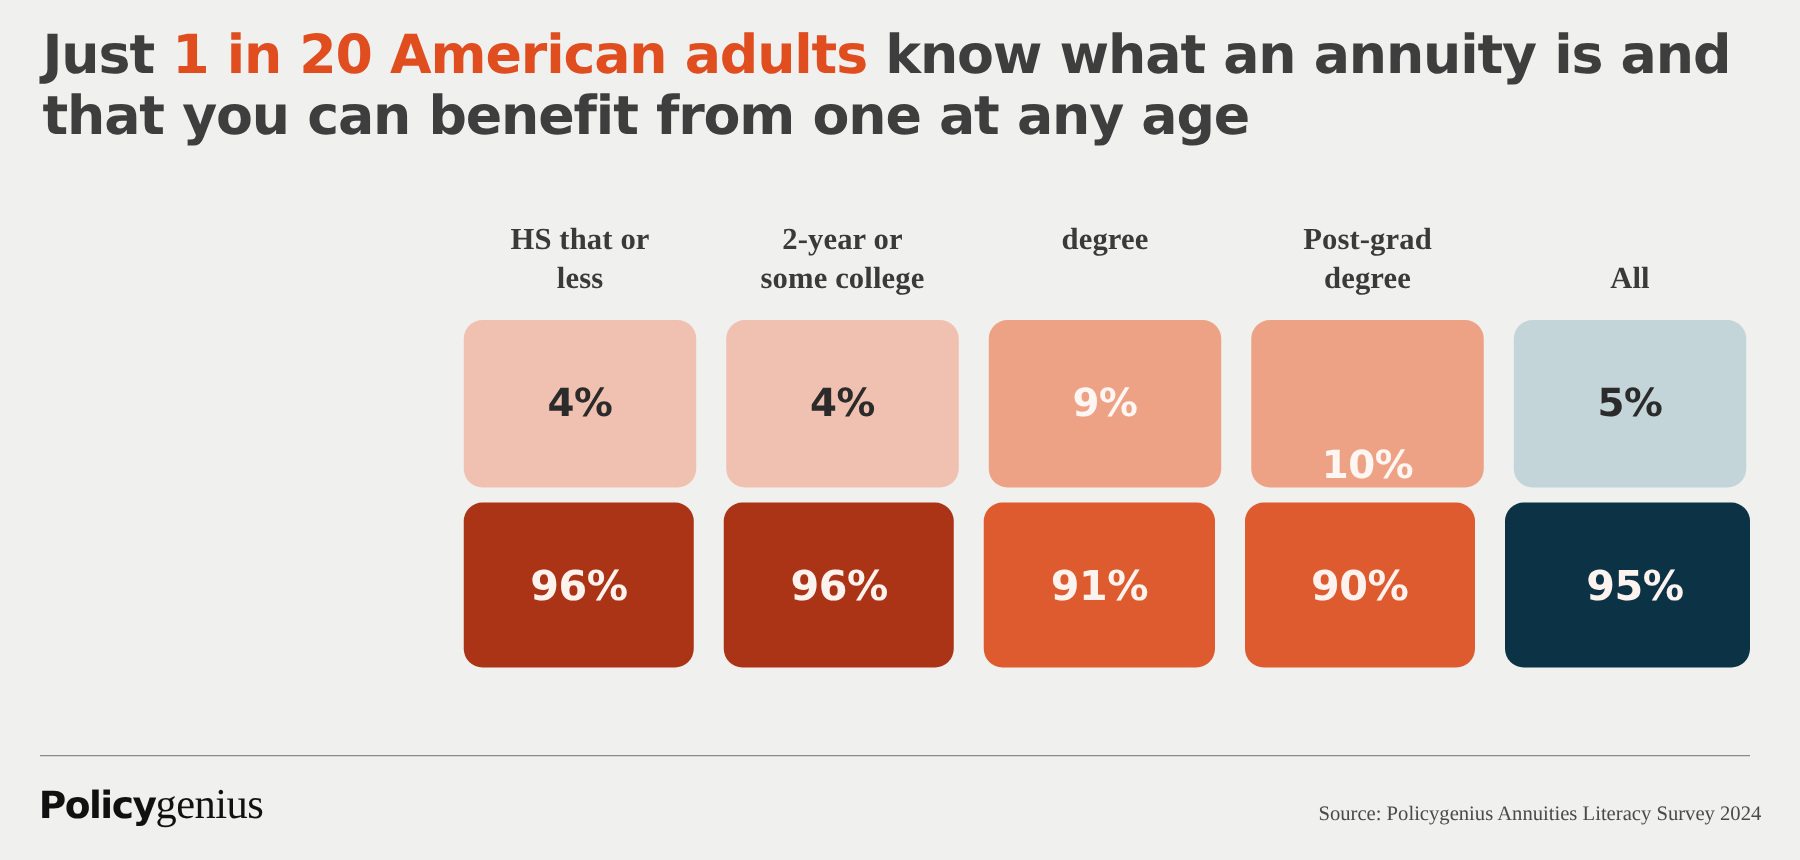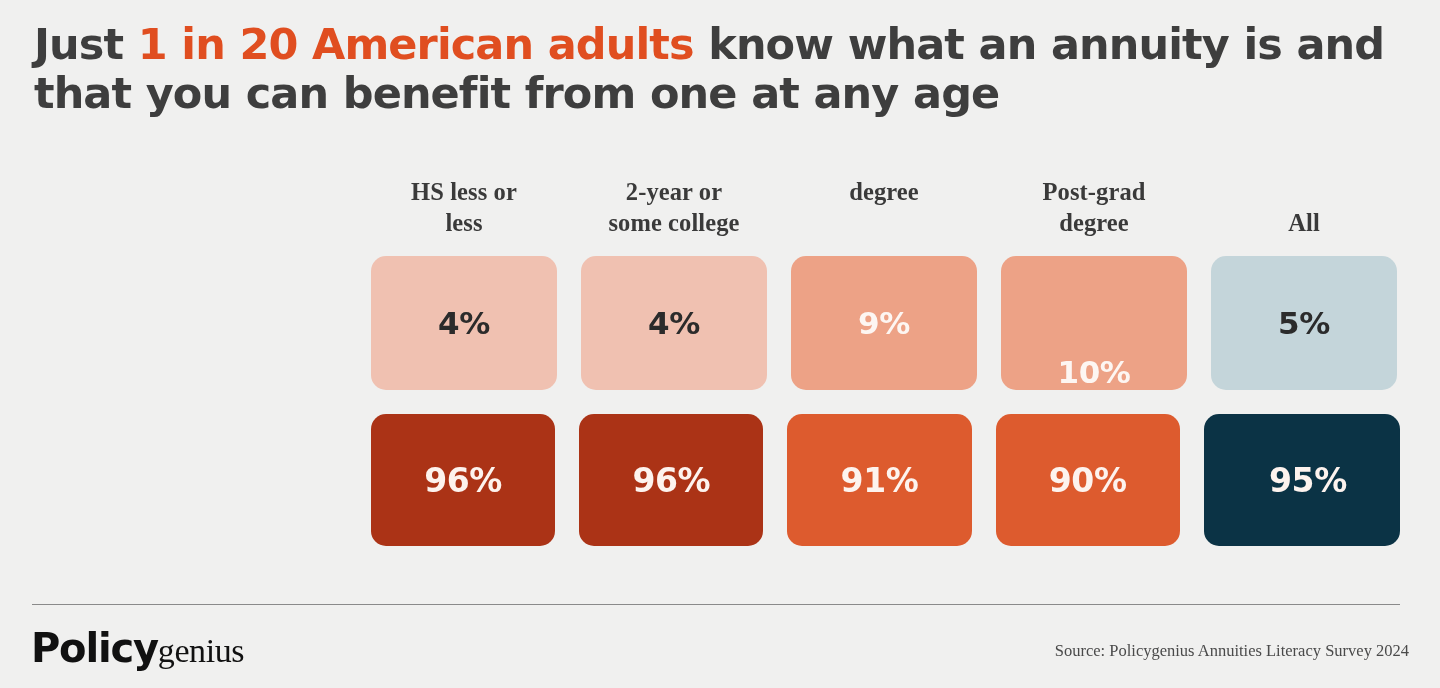--- a/index.html
+++ b/index.html
@@ -67,21 +67,21 @@
   }
 
   .row {
     position: absolute;
     left: 371px;
     width: 1029px;
     display: flex;
     gap: 24px;
   }
   .row.r1 { top: 256px; }
-  .row.r2 { top: 414px; }
+  .row.r2 { top: 402px; justify-content: flex-end; }
 
   .cell {
     width: 186px;
     height: 134px;
     border-radius: 15px;
     display: flex;
     align-items: center;
     justify-content: center;
     font-family: "DejaVu Sans", sans-serif;
     font-weight: bold;
@@ -105,21 +105,21 @@
   .logo {
     position: absolute;
     left: 31px;
     top: 625px;
     white-space: nowrap;
     color: #111111;
   }
   .logo .policy {
     font-family: "DejaVu Sans", sans-serif;
     font-weight: bold;
-    font-size: 40px;
+    font-size: 30px;
     letter-spacing: -1.2px;
   }
   .logo .genius {
     font-family: "Liberation Serif", serif;
     font-weight: normal;
     font-size: 34px;
     letter-spacing: -0.4px;
   }
   .source {
     position: absolute;
@@ -137,21 +137,21 @@
 <div class="canvas">
 
   <div class="title" style="color: rgb(62, 62, 62);">
     <span>Just </span><span class="hl" style="color: rgb(224, 78, 32);">1 in 20 American adults</span><span> know what an annuity is and that you can benefit from one at any age</span>
   </div>
 
   <div class="matrix">
 
     <div class="col-headers">
       <div class="col-header">
-        <div>HS less or</div>
+        <div>HS that or</div>
         <div>less</div>
       </div>
       <div class="col-header">
         <div>2-year or</div>
         <div>some college</div>
       </div>
       <div class="col-header">
         <div>degree</div>
       </div>
       <div class="col-header">

